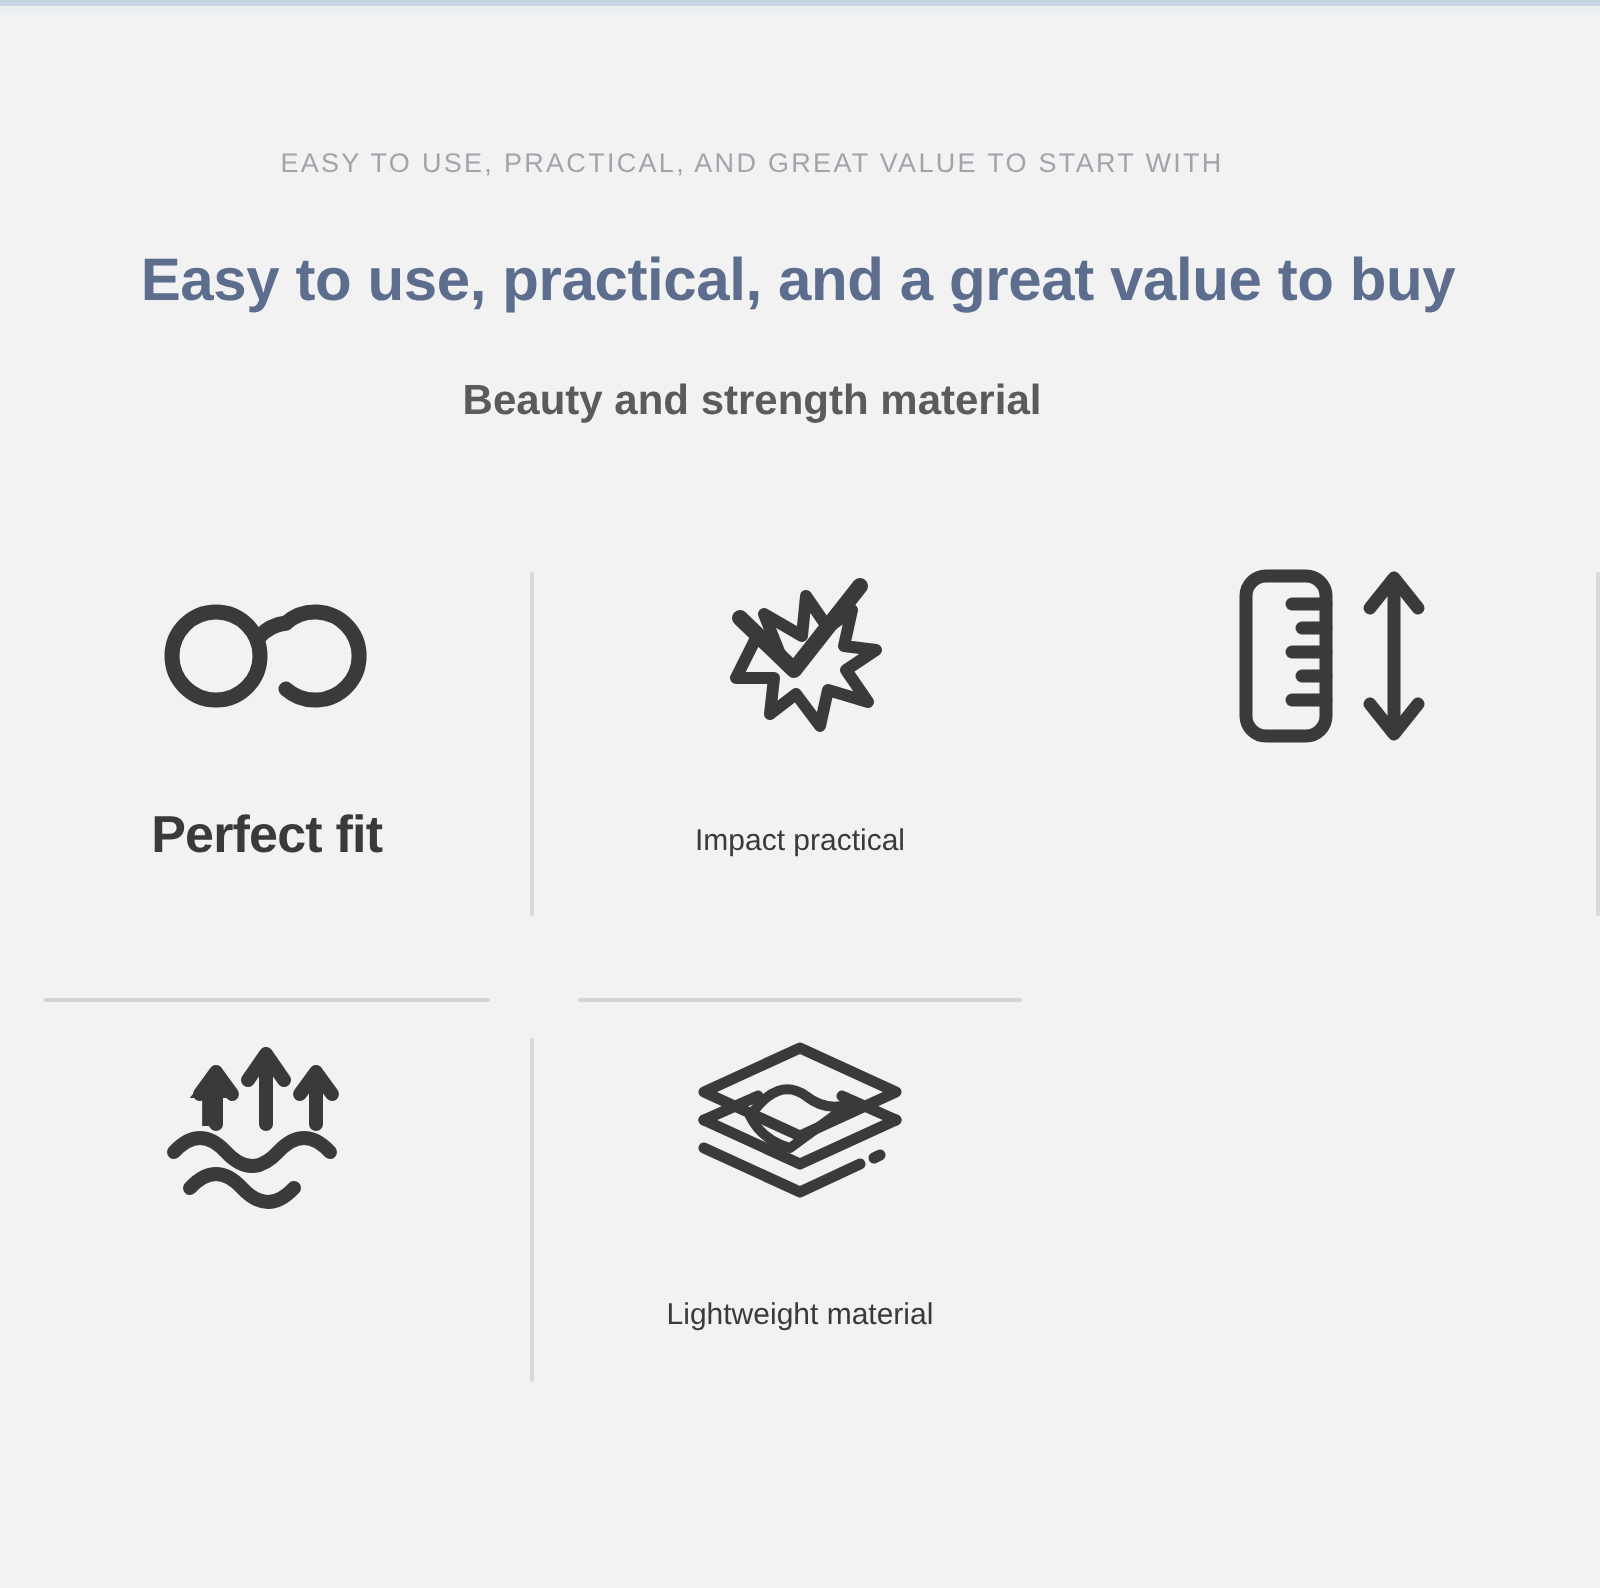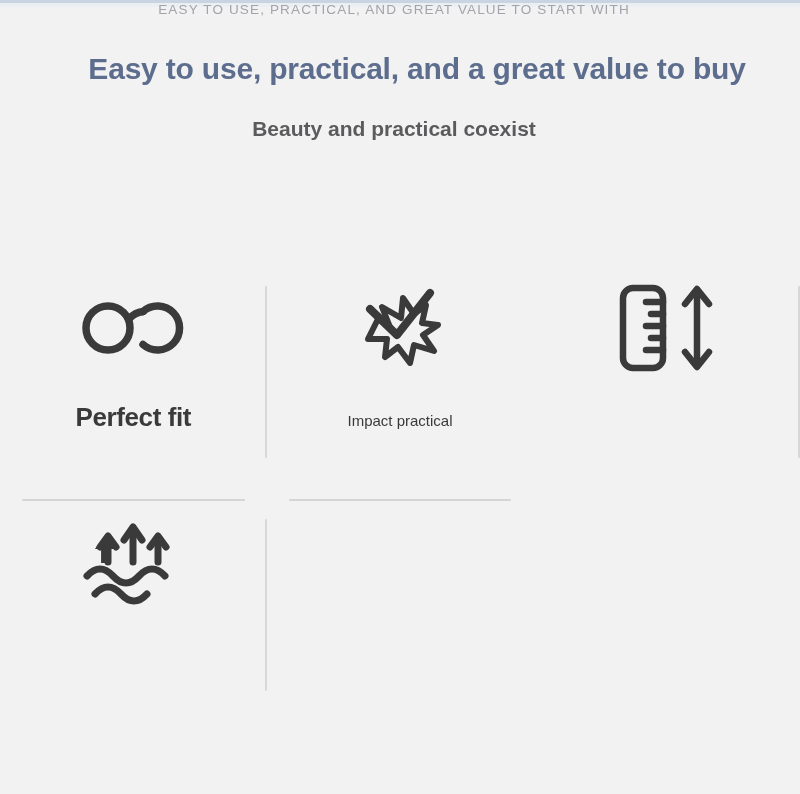--- a/index.html
+++ b/index.html
@@ -32,22 +32,23 @@
     position: absolute;
     top: 3px; left: 0;
     width: 800px;
     height: 4px;
     background: #eceff2;
   }
 
   
   .header {
     position: absolute;
-    top: 0; left: 18px;
+    top: 0; left: 0;
     width: 752px;
+    padding-top: 72px;
     text-align: center;
   }
   .eyebrow {
     font-size: 13.5px;
     letter-spacing: 1.15px;
     color: #a3a4ab;
     font-weight: 400;
     line-height: 20px;
     white-space: nowrap;
   }
@@ -150,21 +151,21 @@
 
 <div class="page">
 
   <div class="top-band">
     <div class="band-inner"></div>
   </div>
 
   <div class="header">
     <div class="eyebrow">EASY TO USE, PRACTICAL, AND GREAT VALUE TO START WITH</div>
     <div class="headline">Easy to use, practical, and a great value to buy</div>
-    <div class="subhead">Beauty and practical coexist</div>
+    <div class="subhead">Beauty and strength material</div>
   </div>
 
   <div class="features">
 
 
     <div class="cell r1 vsep-right hsep-bottom">
       <div class="icon-wrap">
         <svg width="104" height="66" viewBox="0 0 104 66" fill="none" stroke="#3a3a3a" stroke-width="7.5" stroke-linecap="round" stroke-linejoin="round">
 
           <circle cx="27" cy="33" r="22"></circle>
@@ -224,15 +225,33 @@
           <path d="M79 48 L79 27" stroke-width="7"></path>
           <path d="M71 33 L79 22 L87 33" stroke-width="7"></path>
 
           <path d="M8 62 Q21 48 34 62 Q47 76 60 62 Q73 48 86 62" stroke-width="7"></path>
 
           <path d="M16 80 Q29 66 42 80 Q55 94 68 80" stroke-width="7"></path>
         </svg>
       </div>
     </div>
 
+    <div class="cell r2">
+      <div class="icon-wrap">
+        <svg width="110" height="86" viewBox="0 0 110 86" fill="none" stroke="#3a3a3a" stroke-width="5.5" stroke-linecap="round" stroke-linejoin="round">
+
+          <path d="M55 6 L103 28 L55 50 L7 28 Z"></path>
+
+          <path d="M7 42 L55 64 L103 42"></path>
+          <path d="M103 42 L76 30"></path>
+          <path d="M7 42 L34 30"></path>
+
+          <path d="M7 56 L55 78 L85 64"></path>
+          <path d="M92 61 L95 59.5"></path>
+
+          <path d="M30 40 Q44 20 58 30 Q68 38 80 34 L50 56 Q36 52 30 40 Z" stroke-width="5"></path>
+        </svg>
+      </div>
+      <div class="cap small-light">Lightweight material</div>
+    </div>
 
   </div>
 </div>
 
 </body></html>

